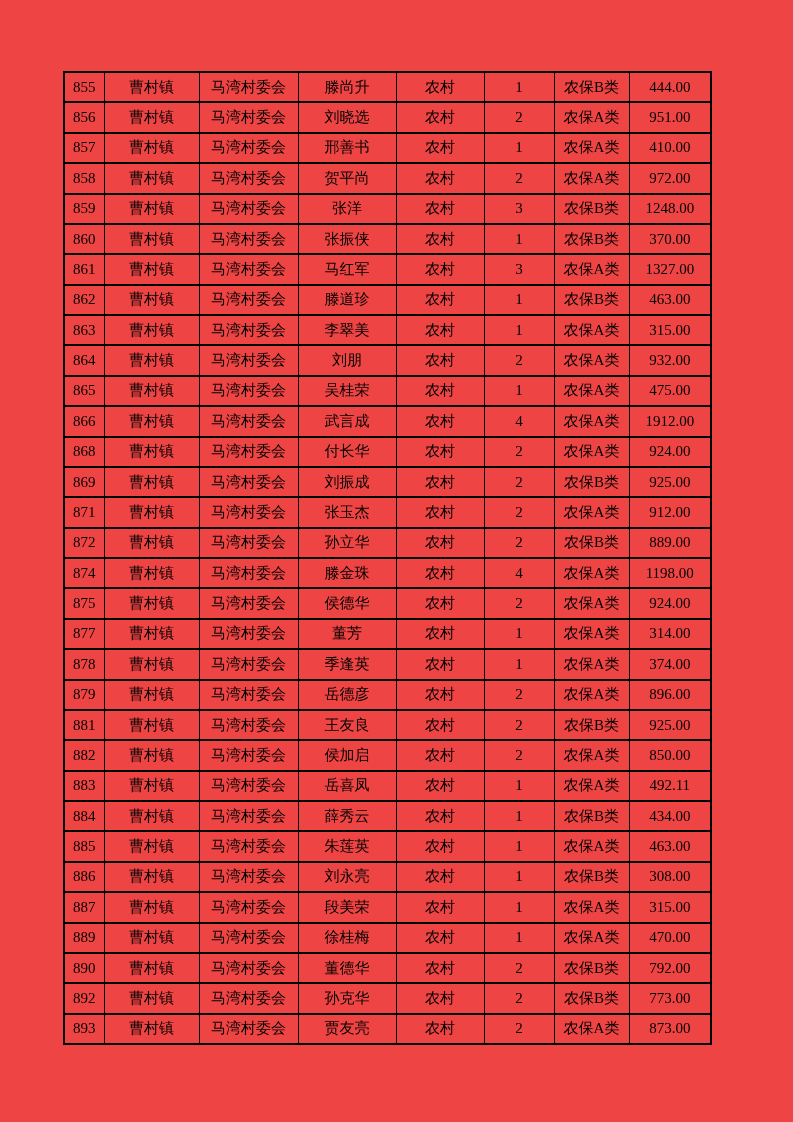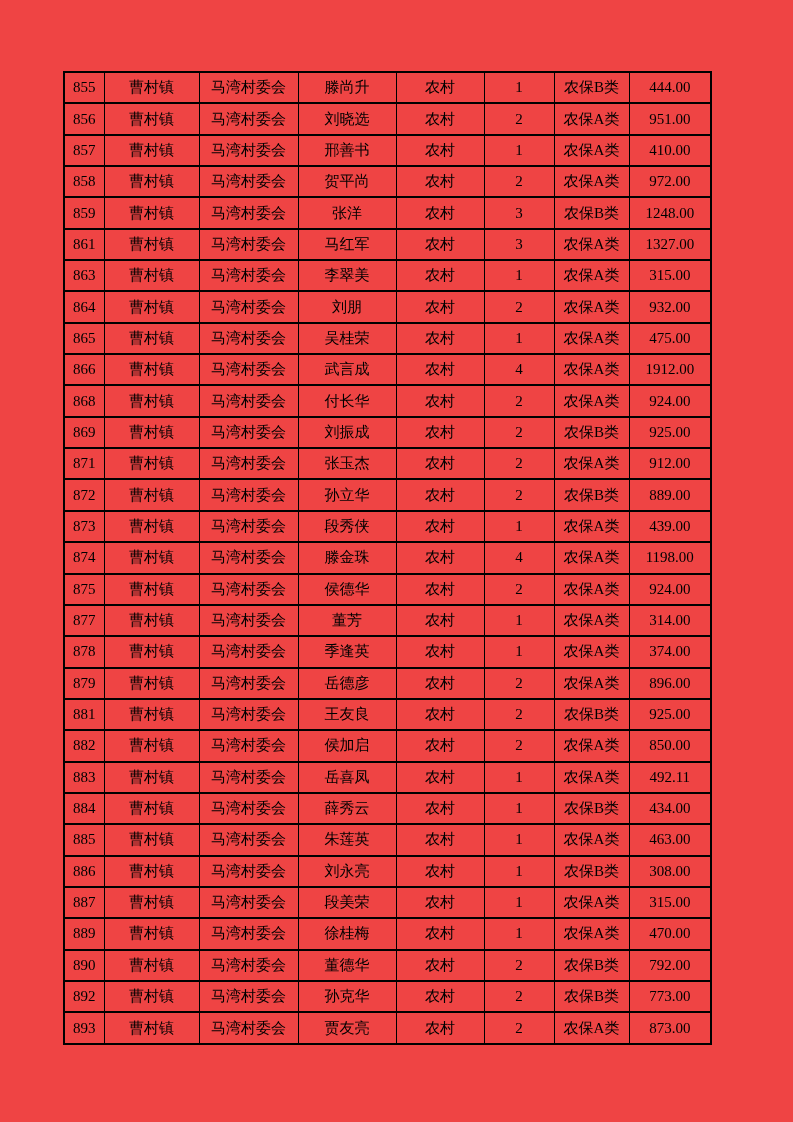--- a/index.html
+++ b/index.html
@@ -109,30 +109,50 @@
           <td>859</td>
           <td>曹村镇</td>
           <td>马湾村委会</td>
           <td>张洋</td>
           <td>农村</td>
           <td>3</td>
           <td>农保B类</td>
           <td>1248.00</td>
         </tr>
         <tr>
+          <td>860</td>
+          <td>曹村镇</td>
+          <td>马湾村委会</td>
+          <td>张振侠</td>
+          <td>农村</td>
+          <td>1</td>
+          <td>农保B类</td>
+          <td>370.00</td>
+        </tr>
+        <tr>
           <td>861</td>
           <td>曹村镇</td>
           <td>马湾村委会</td>
           <td>马红军</td>
           <td>农村</td>
           <td>3</td>
           <td>农保A类</td>
           <td>1327.00</td>
         </tr>
         <tr>
+          <td>862</td>
+          <td>曹村镇</td>
+          <td>马湾村委会</td>
+          <td>滕道珍</td>
+          <td>农村</td>
+          <td>1</td>
+          <td>农保B类</td>
+          <td>463.00</td>
+        </tr>
+        <tr>
           <td>863</td>
           <td>曹村镇</td>
           <td>马湾村委会</td>
           <td>李翠美</td>
           <td>农村</td>
           <td>1</td>
           <td>农保A类</td>
           <td>315.00</td>
         </tr>
         <tr>
@@ -197,30 +217,20 @@
         </tr>
         <tr>
           <td>872</td>
           <td>曹村镇</td>
           <td>马湾村委会</td>
           <td>孙立华</td>
           <td>农村</td>
           <td>2</td>
           <td>农保B类</td>
           <td>889.00</td>
-        </tr>
-        <tr>
-          <td>873</td>
-          <td>曹村镇</td>
-          <td>马湾村委会</td>
-          <td>段秀侠</td>
-          <td>农村</td>
-          <td>1</td>
-          <td>农保A类</td>
-          <td>439.00</td>
         </tr>
         <tr>
           <td>874</td>
           <td>曹村镇</td>
           <td>马湾村委会</td>
           <td>滕金珠</td>
           <td>农村</td>
           <td>4</td>
           <td>农保A类</td>
           <td>1198.00</td>

